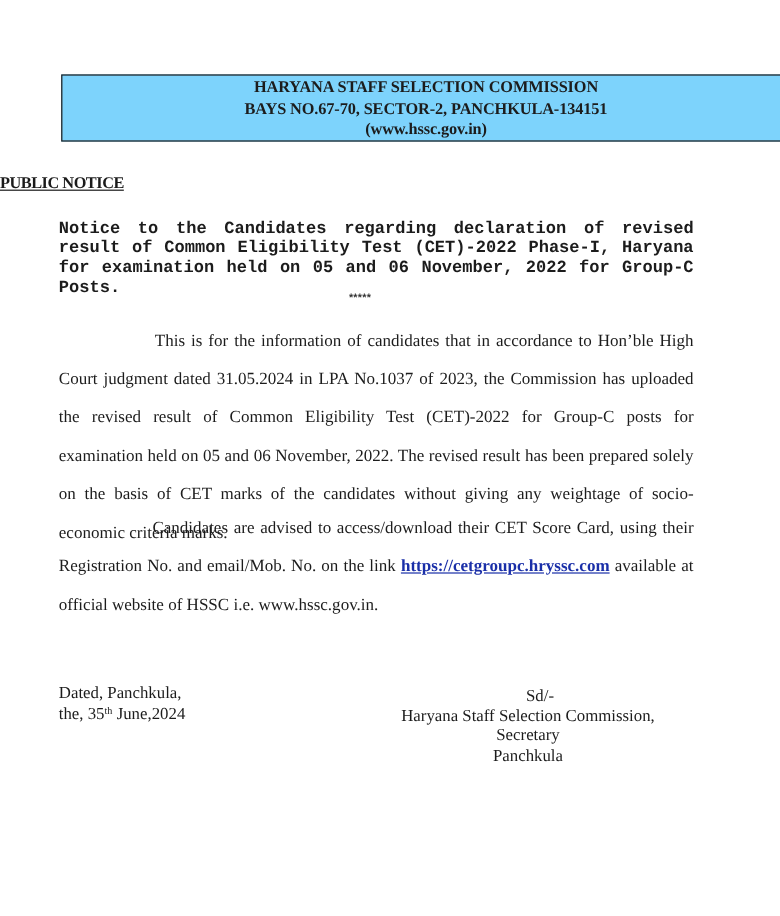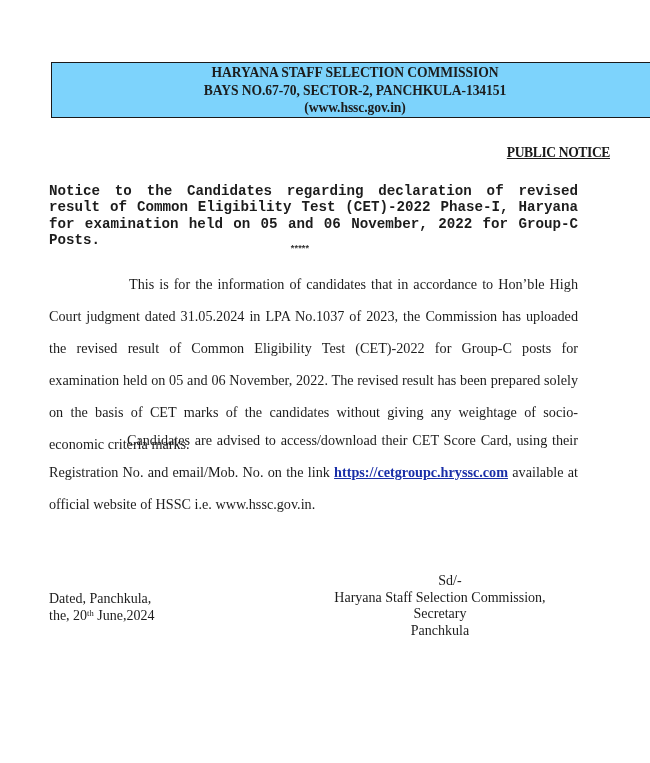--- a/index.html
+++ b/index.html
@@ -39,21 +39,21 @@
       font-size: 13.6px;
       line-height: 17.5px;
       color: #1c1c1c;
       letter-spacing: -0.1px;
     }
     .notice-title {
       position: absolute;
       left: 0;
       width: 610px;
       top: 145px;
-      text-align: right;
+      text-align: left;
       font-family: "Liberation Serif", serif;
       font-weight: bold;
       font-size: 13.6px;
       text-decoration: underline;
       letter-spacing: -0.4px;
       color: #1a1a1a;
     }
     .subject {
       position: absolute;
       left: 49px;
@@ -97,21 +97,20 @@
       text-decoration: underline;
     }
     .dated {
       position: absolute;
       left: 49px;
       top: 571px;
       font-family: "Liberation Serif", serif;
       font-size: 14px;
       line-height: 16.5px;
       color: #1c1c1c;
-      margin-top: 20px;
     }
     .dated sup {
       font-size: 8.5px;
       vertical-align: 4px;
       line-height: 0;
     }
     .signature {
       position: absolute;
       left: 320px;
       width: 240px;
@@ -142,21 +141,21 @@
   <div class="subject">Notice to the Candidates regarding declaration of revised result of Common Eligibility Test (CET)-2022 Phase-I, Haryana for examination held on 05 and 06 November, 2022 for Group-C Posts.</div>
 
   <div class="stars">*****</div>
 
   <div class="para para1">This is for the information of candidates that in accordance to Hon’ble High Court judgment dated 31.05.2024 in LPA No.1037 of 2023, the Commission has uploaded the revised result of Common Eligibility Test (CET)-2022 for Group-C posts for examination held on 05 and 06 November, 2022. The revised result has been prepared solely on the basis of CET marks of the candidates without giving any weightage of socio-economic criteria marks.</div>
 
   <div class="para para2"><span>Candidates are advised to access/download their CET Score Card, using their Registration No. and email/Mob. No. on the link </span><a class="link">https://cetgroupc.hryssc.com</a><span> available at official website of HSSC i.e. www.hssc.gov.in.</span></div>
 
   <div class="dated">
     <div>Dated, Panchkula,</div>
-    <div><span>the, 20</span><sup>th</sup><span> June,2024</span></div>
+    <div><span>the, 35</span><sup>th</sup><span> June,2024</span></div>
   </div>
 
   <div class="signature">
     <span class="sig-line sig-sd">Sd/-</span>
     <span class="sig-line">Haryana Staff Selection Commission,</span>
     <span class="sig-line">Secretary</span>
     <span class="sig-line">Panchkula</span>
   </div>
 
 </div>

